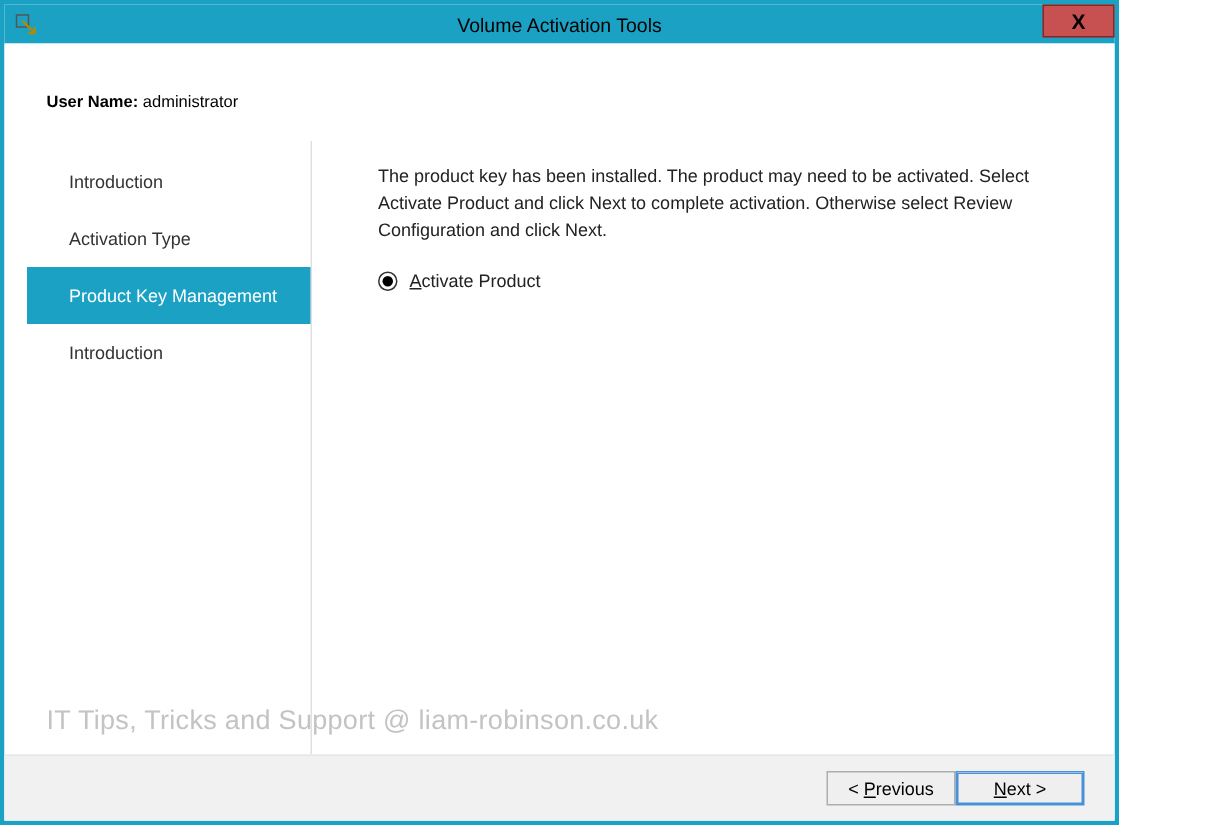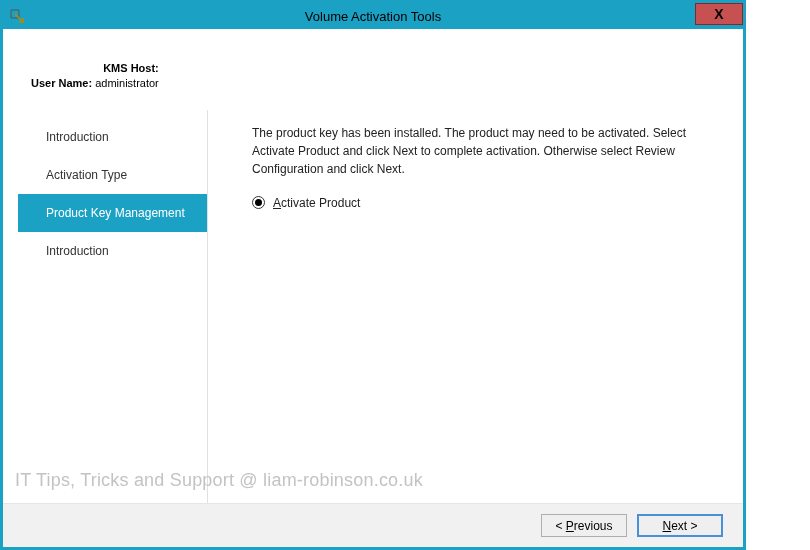--- a/index.html
+++ b/index.html
@@ -88,28 +88,28 @@
     width: 13px; height: 13px; border: 1px solid #333; border-radius: 50%;
     margin-right: 8px; display: inline-flex; align-items: center; justify-content: center;
     flex-shrink: 0;
   }
   .radio-row.disabled .radio-outer { border-color: #aaa; }
   .radio-inner {
     width: 7px; height: 7px; border-radius: 50%; background: #000;
   }
   .mn { text-decoration: underline; }
   .watermark {
-    position: absolute; left: 12px; bottom: 56px;
+    position: absolute; left: 28px; bottom: 56px;
     font-size: 18px; color: #c3c3c3; font-weight: 400;
     letter-spacing: 0.2px;
   }
   .footer {
     height: 44px; background: #f1f1f1;
     display: flex; align-items: center; justify-content: flex-end;
-    padding: 0 20px; gap: 10px;
+    padding: 0 20px; 
     border-top: 1px solid #e6e6e6;
   }
   .btn {
     min-width: 86px; height: 23px;
     background: #efefef;
     border: 1px solid #aeaeae;
     font-size: 12px; color: #000;
     cursor: pointer;
     padding: 0 10px;
   }
@@ -135,24 +135,20 @@
     <div class="titlebar-title">Volume Activation Tools</div>
     <div class="close-btn">
       <span>X</span>
     </div>
   </div>
 
   <div class="content">
 
     <div class="header-row">
       <div class="host-info">
-        <div>
-          <span class="label">KMS Host:</span>
-          <span></span>
-        </div>
         <div>
           <span class="label">User Name:</span>
           <span>administrator</span>
         </div>
       </div>
     </div>
 
     <div class="body-row">
 
       <div class="sidebar">

